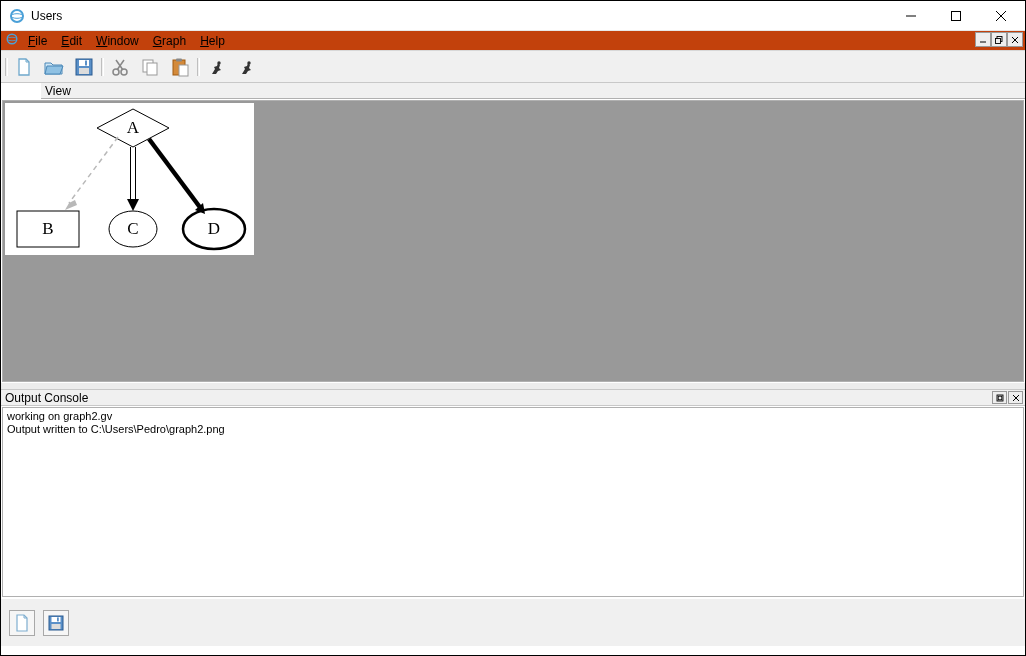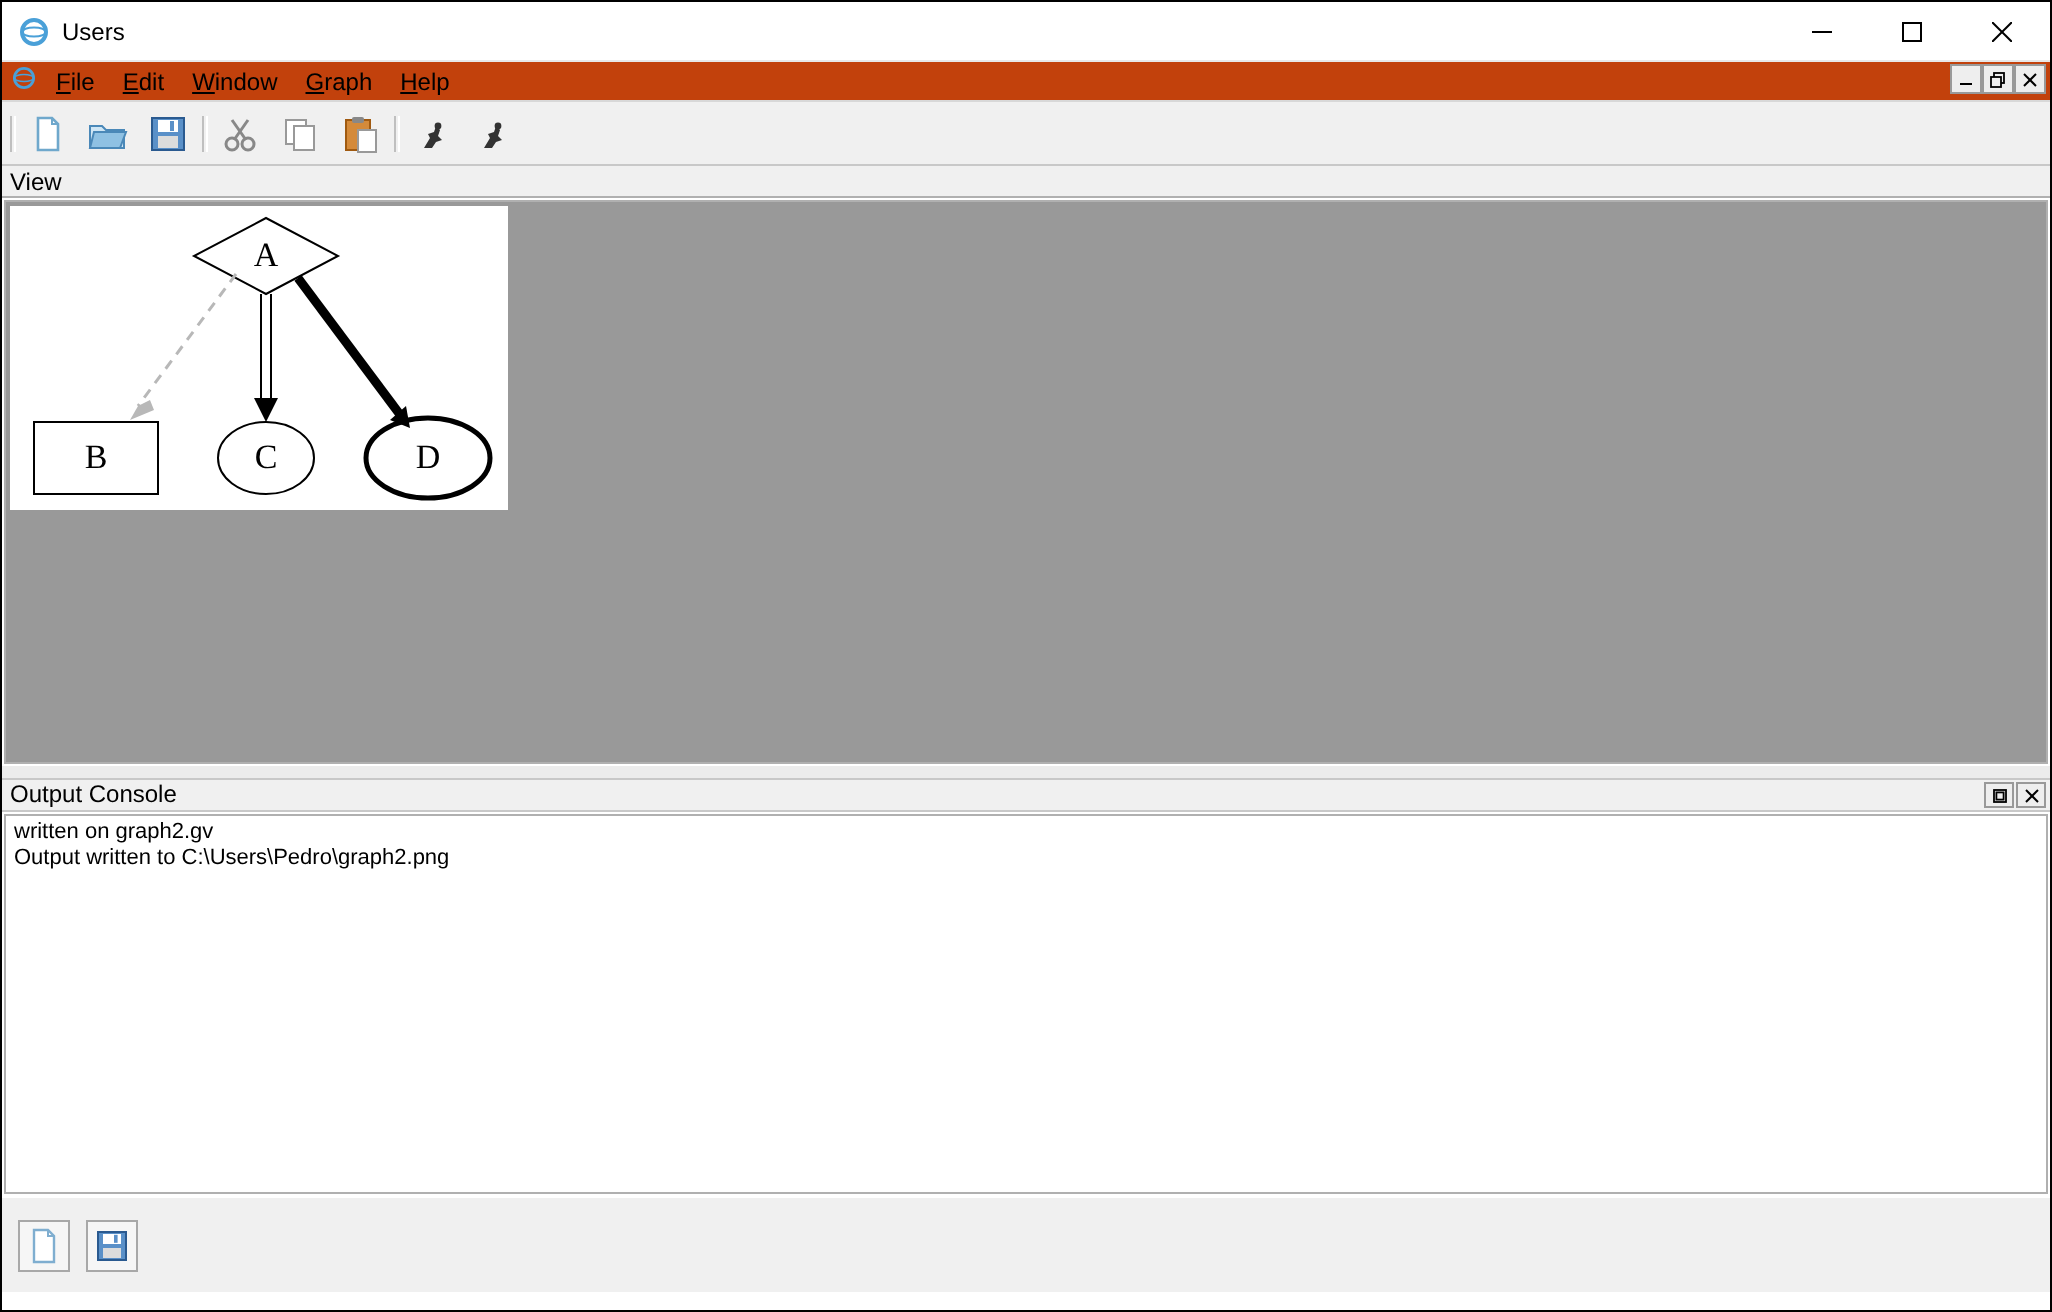--- a/index.html
+++ b/index.html
@@ -77,41 +77,42 @@
     width: 28px; height: 26px;
     display:flex; align-items:center; justify-content:center;
     margin: 0 1px;
   }
   .viewpanel-label {
     background: #f0f0f0;
     border-bottom: 1px solid #b0b0b0;
     padding: 1px 4px;
     font-size: 12px;
     height: 16px;
+    margin-left: 40px;
   }
   .viewpanel {
     background: #999999;
     height: 282px;
     position: relative;
     border: 1px solid #b0b0b0;
     margin: 1px;
   }
   .graphcanvas {
     position:absolute; left:2px; top:2px;
     width: 249px; height: 152px;
     background:#fff;
   }
   .splitter { height: 6px; background: #ececec; }
   .console-header {
     background:#f0f0f0;
     border-top:1px solid #c8c8c8;
     border-bottom:1px solid #c8c8c8;
     padding: 1px 4px;
     height:17px;
-    display:flex; align-items:flex-end;
+    display:flex; align-items:center;
     position:relative;
   }
   .console-header .hdbtns { position:absolute; right:2px; top:1px; display:flex; }
   .hdb { width:15px; height:13px; border:1px solid #999; background:#eee; margin-left:1px;
          display:flex; align-items:center; justify-content:center; font-size:8px;}
   .console-body {
     background:#fff;
     border:1px solid #b0b0b0;
     margin: 1px;
     height: 190px;
@@ -303,21 +304,21 @@
         </svg>
       </div>
     <div class="hdb">
         <svg width="8" height="8">
           <line x1="1" y1="1" x2="7" y2="7" stroke="#000"></line>
           <line x1="7" y1="1" x2="1" y2="7" stroke="#000"></line>
         </svg>
       </div>
   </div>
 </div>
-<div class="console-body"><span>written on graph2.gv</span>
+<div class="console-body"><span>working on graph2.gv</span>
 <span>Output written to C:\Users\Pedro\graph2.png</span></div>
 
 <div class="statusbar">
   <div class="status-btn">
     <svg width="16" height="18" viewBox="0 0 16 18">
         <path d="M3 1 h7 l3 3 v13 H3 Z" fill="#fff" stroke="#7faed0" stroke-width="1.2"></path>
         <path d="M10 1 v3 h3" fill="none" stroke="#7faed0"></path>
       </svg>
   </div>
   <div class="status-btn">

